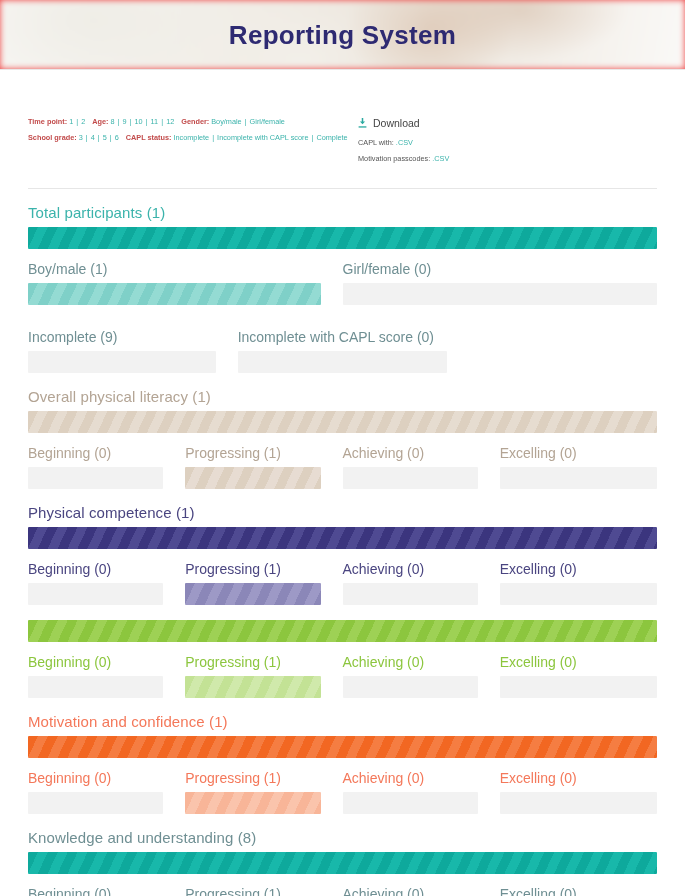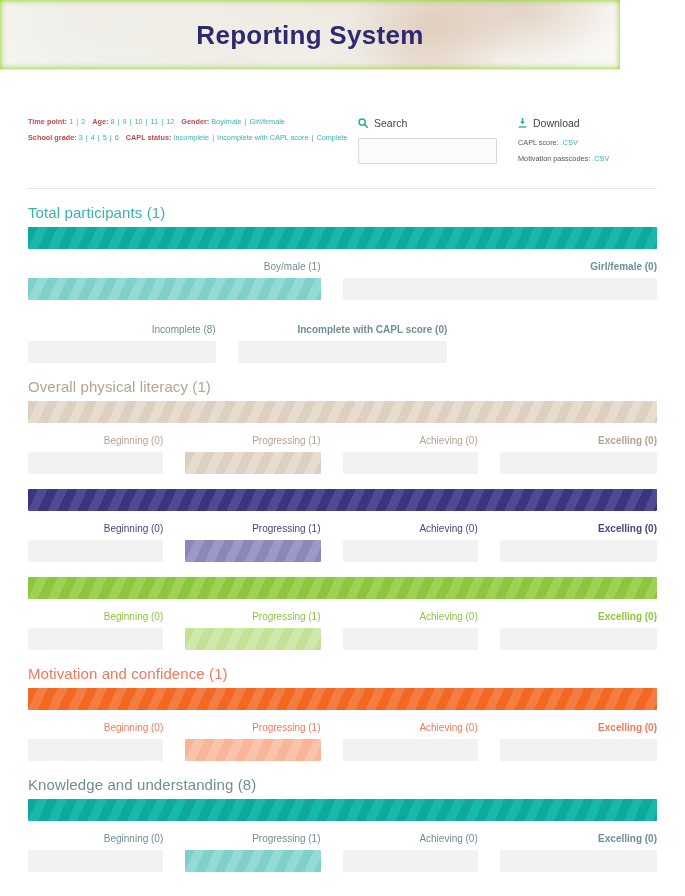--- a/index.html
+++ b/index.html
@@ -9,24 +9,24 @@
     height: 896px;
     overflow: hidden;
     background: #ffffff;
     font-family: "Liberation Sans", sans-serif;
   }
 
   
   .header {
     position: relative;
     height: 70px;
-    width: 620px;
+    width: 685px;
     overflow: hidden;
     border-bottom: 1px solid #e9e9e9;
-    background: #84cc16;
+    background: #ef4444;
   }
   .header-photo {
     position: absolute;
     inset: 0;
     background:
       radial-gradient(ellipse 120px 90px at 430px 30px, rgba(214,186,163,0.55), rgba(214,186,163,0) 70%),
       radial-gradient(ellipse 150px 70px at 520px 10px, rgba(205,176,152,0.45), rgba(205,176,152,0) 72%),
       radial-gradient(ellipse 200px 120px at 300px 60px, rgba(243,240,234,0.9), rgba(243,240,234,0) 70%),
       radial-gradient(ellipse 180px 100px at 90px 20px, rgba(238,236,229,0.8), rgba(238,236,229,0) 75%),
       linear-gradient(100deg, #f7f6f3 0%, #f2efe9 28%, #ece5dc 52%, #efe9e1 70%, #faf9f7 100%);
@@ -128,82 +128,69 @@
     border-radius: 1px;
   }
 
   .sub-row {
     display: flex;
     margin-top: 12px;
     gap: 0;
   }
   .sub-cell { padding-right: 22px; }
   .sub-label {
-    font-size: 10px;
+    font-size: 14px;
     margin-bottom: 6px;
     white-space: nowrap;
-    text-align: right;
   }
   .sub-bar {
     height: 22px;
     border-radius: 1px;
     background: #f2f2f2;
   }
 
   
   .cols-2 .sub-cell { width: 50%; }
   .cols-3 .sub-cell { width: 33.3333%; }
   .cols-4 .sub-cell { width: 25%; }
-  .sub-row .sub-cell:last-child { padding-right: 0; font-weight: bold; }
+  .sub-row .sub-cell:last-child { padding-right: 0; }
 </style>
 </head>
 <body>
 
 <div class="header">
   <div class="header-photo"></div>
   <div class="header-title">Reporting System</div>
 </div>
 
 <div class="page">
 
   <div class="controls">
 
     <div class="col-filters">
       <div id="filter-rows">
           <div class="filter-line"><span class="grp"><span class="fkey">Time point:</span><span class="fval">1</span><span class="sep"> | </span><span class="fval">2</span></span><span class="grp"><span class="fkey">Age:</span><span class="fval">8</span><span class="sep"> | </span><span class="fval">9</span><span class="sep"> | </span><span class="fval">10</span><span class="sep"> | </span><span class="fval">11</span><span class="sep"> | </span><span class="fval">12</span></span><span class="grp"><span class="fkey">Gender:</span><span class="fval">Boy/male</span><span class="sep"> | </span><span class="fval">Girl/female</span></span></div>
           <div class="filter-line"><span class="grp"><span class="fkey">School grade:</span><span class="fval">3</span><span class="sep"> | </span><span class="fval">4</span><span class="sep"> | </span><span class="fval">5</span><span class="sep"> | </span><span class="fval">6</span></span><span class="grp"><span class="fkey">CAPL status:</span><span class="fval">Incomplete</span><span class="sep"> | </span><span class="fval">Incomplete with CAPL score</span><span class="sep"> | </span><span class="fval">Complete</span></span></div>
         </div>
     </div>
 
-    <div class="col-search">
-      <div class="ctrl-head">
-        <span class="ic">
-          <svg width="10" height="10" viewBox="0 0 10 10">
-            <circle cx="4.1" cy="4.1" r="3.1" fill="none" stroke="#2aa9a0" stroke-width="1.4"></circle>
-            <line x1="6.4" y1="6.4" x2="9.2" y2="9.2" stroke="#2aa9a0" stroke-width="1.6" stroke-linecap="round"></line>
-          </svg>
-        </span>
-        <span class="label">Search</span>
-      </div>
-      <input class="search-box" type="text" placeholder="" style="">
-    </div>
 
     <div class="col-download">
       <div class="ctrl-head">
         <span class="ic">
           <svg width="9" height="10" viewBox="0 0 9 10">
             <path d="M4.5 0.4 V4.6" stroke="#2aa9a0" stroke-width="1.5" stroke-linecap="round"></path>
             <path d="M1.9 3.6 L4.5 6.2 L7.1 3.6 Z" fill="#2aa9a0"></path>
             <rect x="0.6" y="8.3" width="7.8" height="1.3" fill="#2aa9a0"></rect>
           </svg>
         </span>
         <span class="label">Download</span>
       </div>
       <div id="download-items">
-          <div class="dl-line"><span>CAPL score: </span><span class="dl-ext">.CSV</span></div>
+          <div class="dl-line"><span>CAPL with: </span><span class="dl-ext">.CSV</span></div>
           <div class="dl-line"><span>Motivation passcodes: </span><span class="dl-ext">.CSV</span></div>
         </div>
     </div>
   </div>
 
   <div class="divider"></div>
 
   <div id="blocks">
       <div class="block">
         <div class="blk-title" style="color: rgb(59, 179, 171);">Total participants (1)</div>
@@ -215,21 +202,21 @@
           </div>
           <div class="sub-cell">
             <div class="sub-label" style="color: rgb(111, 143, 147);">Girl/female (0)</div>
             <div class="sub-bar"></div>
           </div>
         </div>
       </div>
       <div class="block" style="padding-top: 12px;">
         <div class="sub-row cols-3">
           <div class="sub-cell">
-            <div class="sub-label" style="color: rgb(111, 143, 147);">Incomplete (8)</div>
+            <div class="sub-label" style="color: rgb(111, 143, 147);">Incomplete (9)</div>
             <div class="sub-bar"></div>
           </div>
           <div class="sub-cell">
             <div class="sub-label" style="color: rgb(111, 143, 147);">Incomplete with CAPL score (0)</div>
             <div class="sub-bar"></div>
           </div>
         </div>
       </div>
       <div class="block">
         <div class="blk-title" style="color: rgb(179, 164, 148);">Overall physical literacy (1)</div>
@@ -247,20 +234,21 @@
             <div class="sub-label" style="color: rgb(179, 164, 148);">Achieving (0)</div>
             <div class="sub-bar"></div>
           </div>
           <div class="sub-cell">
             <div class="sub-label" style="color: rgb(179, 164, 148);">Excelling (0)</div>
             <div class="sub-bar"></div>
           </div>
         </div>
       </div>
       <div class="block">
+        <div class="blk-title" style="color: rgb(74, 69, 128);">Physical competence (1)</div>
         <div class="bar-full" style="background: repeating-linear-gradient(115deg, rgb(59, 53, 126) 0px, rgb(59, 53, 126) 9px, rgb(79, 74, 146) 9px, rgb(79, 74, 146) 18px);"></div>
         <div class="sub-row cols-4">
           <div class="sub-cell">
             <div class="sub-label" style="color: rgb(74, 69, 128);">Beginning (0)</div>
             <div class="sub-bar"></div>
           </div>
           <div class="sub-cell">
             <div class="sub-label" style="color: rgb(74, 69, 128);">Progressing (1)</div>
             <div class="sub-bar" style="background: repeating-linear-gradient(115deg, rgb(139, 135, 184) 0px, rgb(139, 135, 184) 9px, rgb(157, 153, 198) 9px, rgb(157, 153, 198) 18px);"></div>
           </div>

